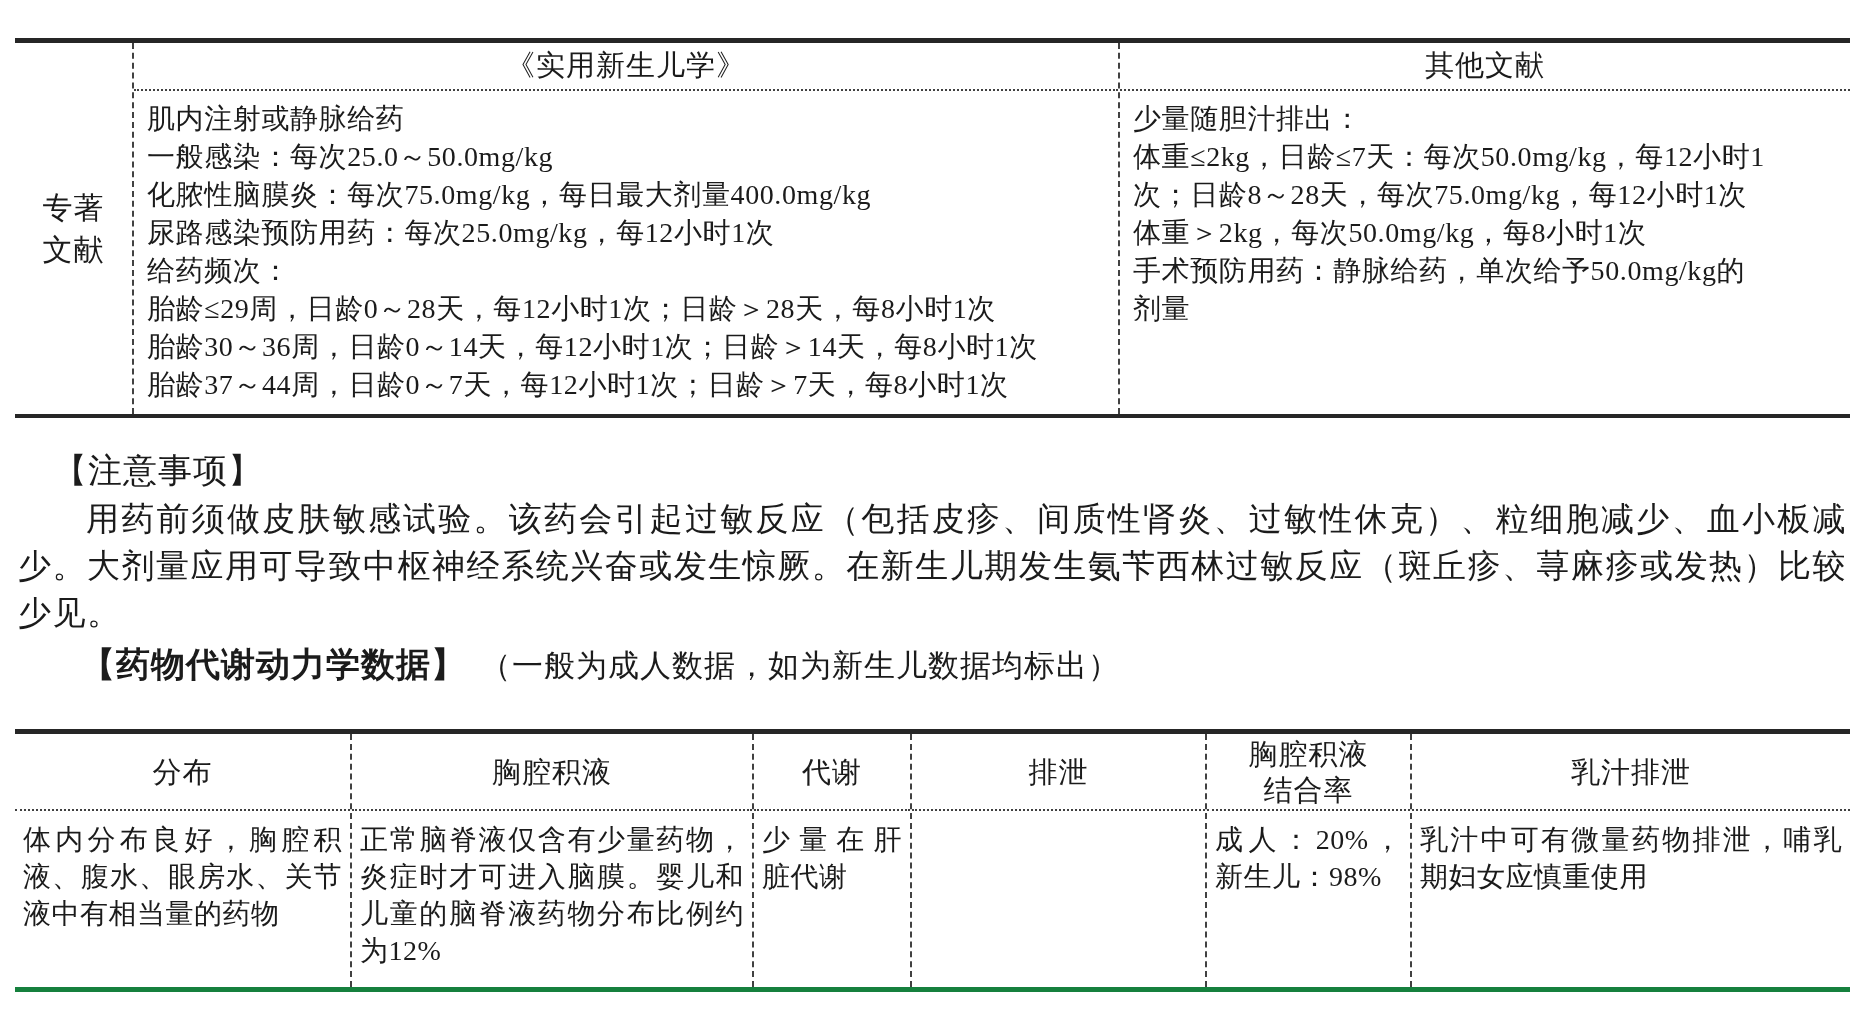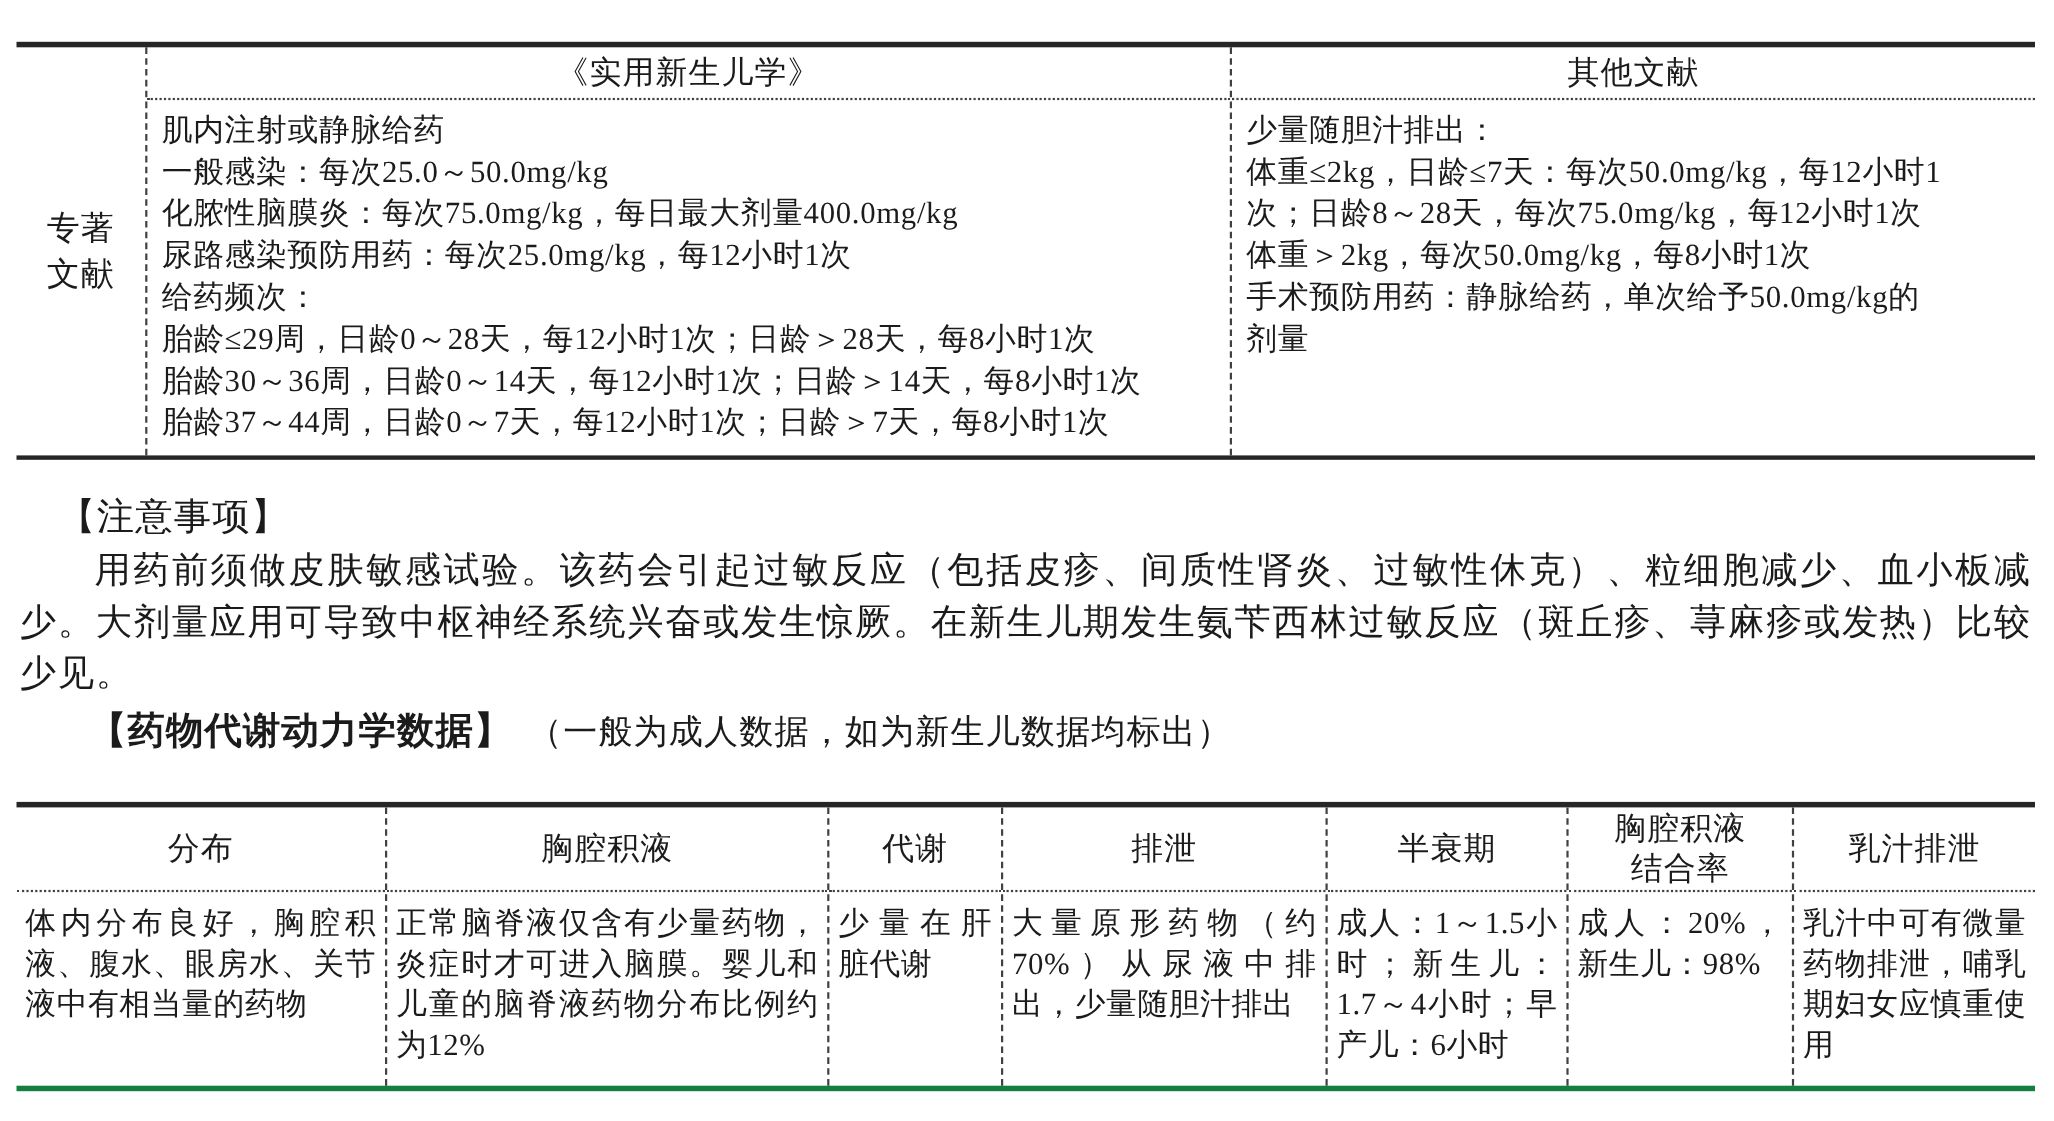--- a/index.html
+++ b/index.html
@@ -72,21 +72,21 @@
     display: flex;
     border-top: 5px solid #262626;
     border-bottom: 5px solid #15803d;
     min-height: 257px;
   }
   .pk-col { display: flex; flex-direction: column; }
   .pk-col + .pk-col { border-left: 2px dashed #414141; }
   .pk-col-1 { width: 335px; }
   .pk-col-2 { width: 402px; }
   .pk-col-3 { width: 158px; }
-  .pk-col-4 { width: 295px; }
+  .pk-col-4 { width: 295px; gap: 32px; }
   .pk-col-5 { width: 219px; }
   .pk-col-6 { width: 205px; }
   .pk-col-7 { flex: 1; }
   .pk-head {
     height: 77px;
     display: flex; align-items: center; justify-content: center;
     text-align: center;
     font-size: 29px; line-height: 36px;
     letter-spacing: 1px;
     white-space: pre-line;
@@ -151,25 +151,20 @@
     <div class="pk-col pk-col-2">
       <div class="pk-head">胸腔积液</div>
       <div class="pk-cell">正常脑脊液仅含有少量药物，炎症时才可进入脑膜。婴儿和儿童的脑脊液药物分布比例约为12%</div>
     </div>
     <div class="pk-col pk-col-3">
       <div class="pk-head">代谢</div>
       <div class="pk-cell">少量在肝脏代谢</div>
     </div>
     <div class="pk-col pk-col-4">
       <div class="pk-head">排泄</div>
-      <div class="pk-cell">大量原形药物（约70%）从尿液中排出，少量随胆汁排出</div>
-    </div>
-    <div class="pk-col pk-col-5">
-      <div class="pk-head">半衰期</div>
-      <div class="pk-cell">成人：1～1.5小时；新生儿：1.7～4小时；早产儿：6小时</div>
     </div>
     <div class="pk-col pk-col-6">
       <div class="pk-head">胸腔积液
 结合率</div>
       <div class="pk-cell">成人：20%，新生儿：98%</div>
     </div>
     <div class="pk-col pk-col-7">
       <div class="pk-head">乳汁排泄</div>
       <div class="pk-cell">乳汁中可有微量药物排泄，哺乳期妇女应慎重使用</div>
     </div>

